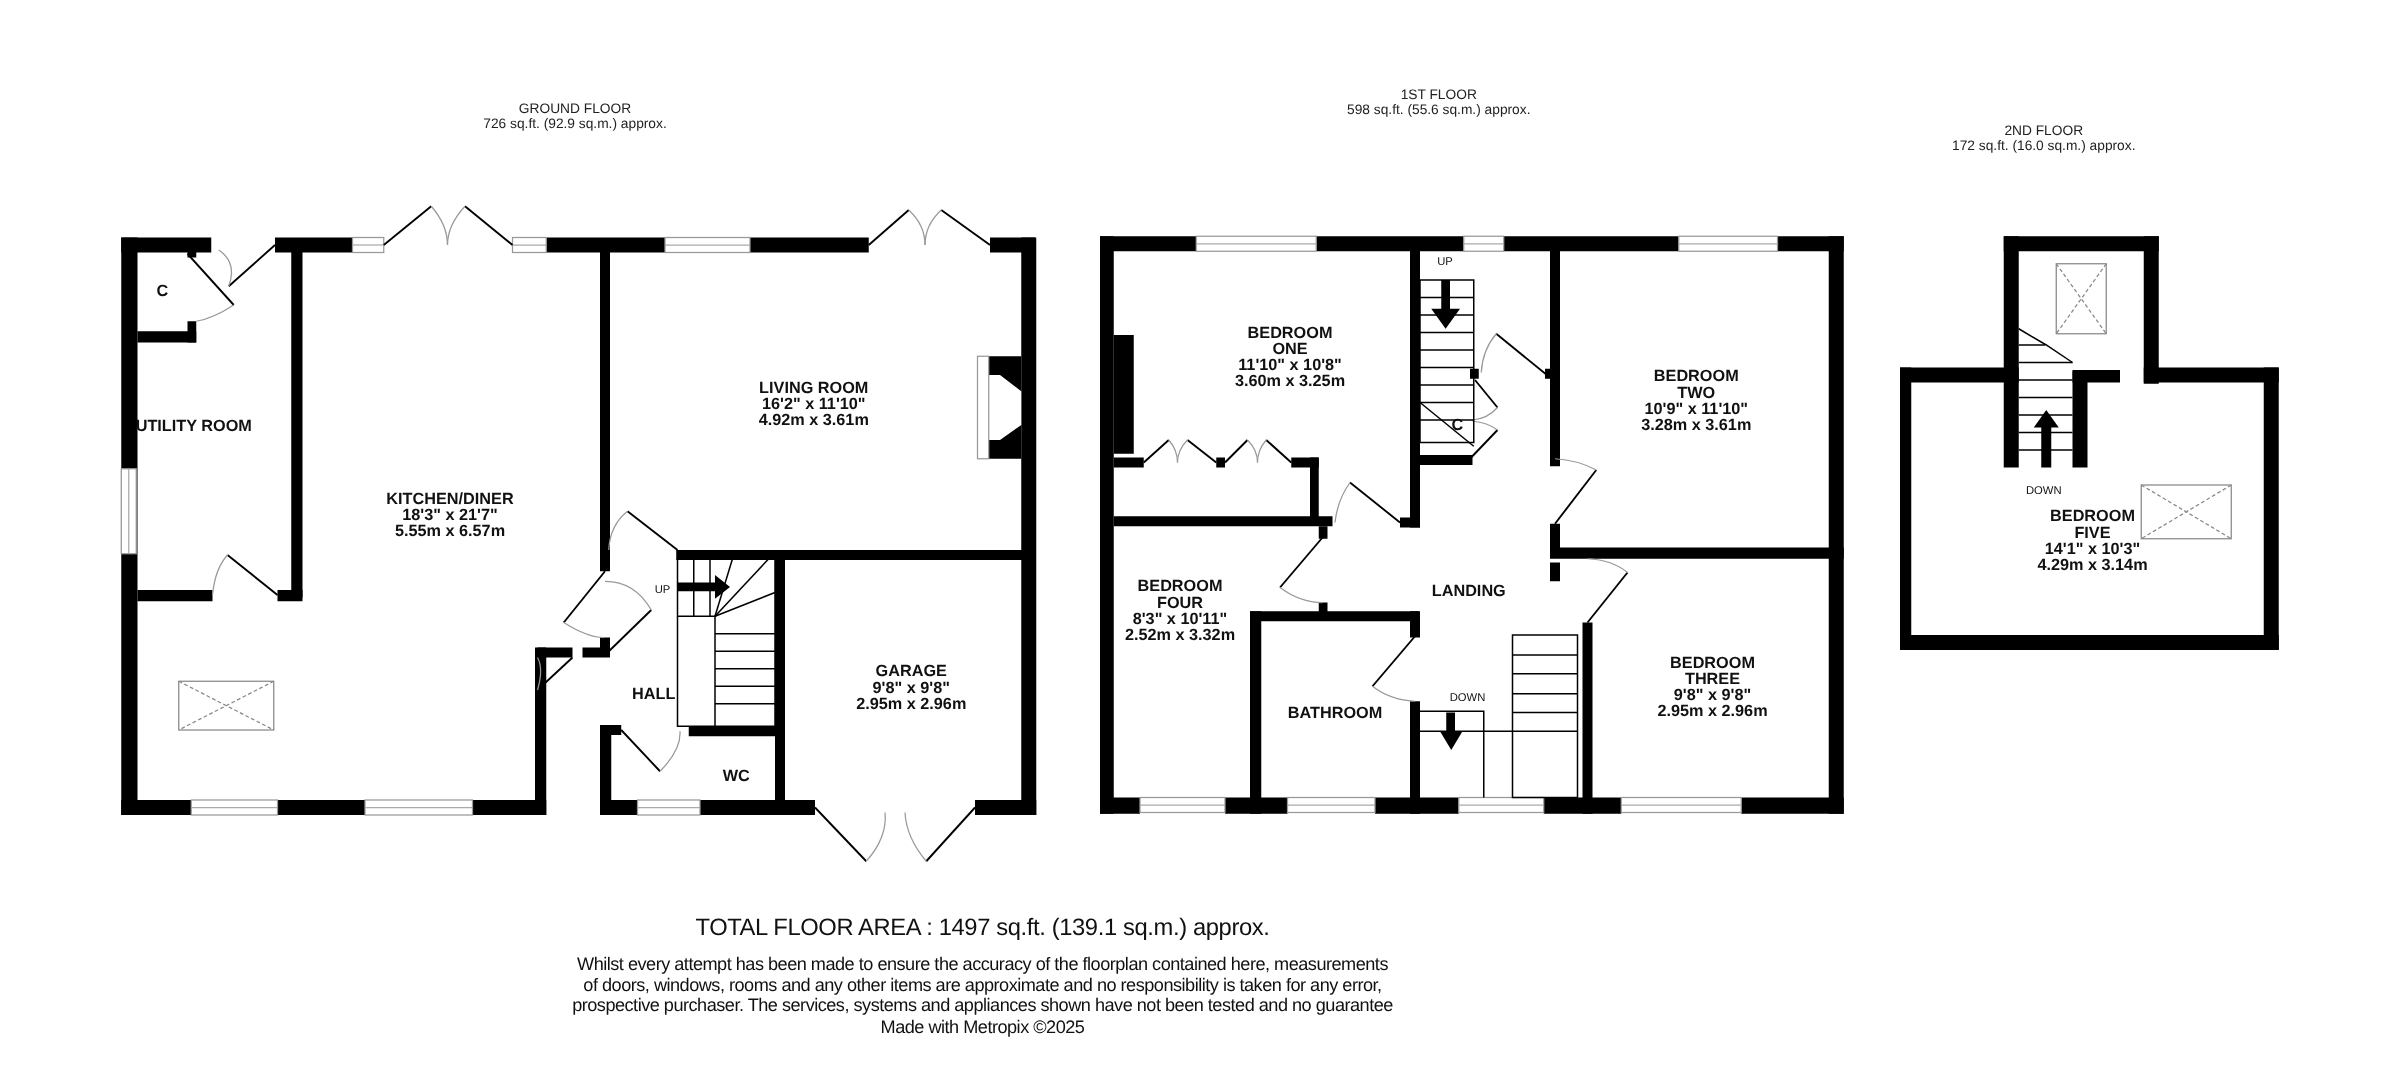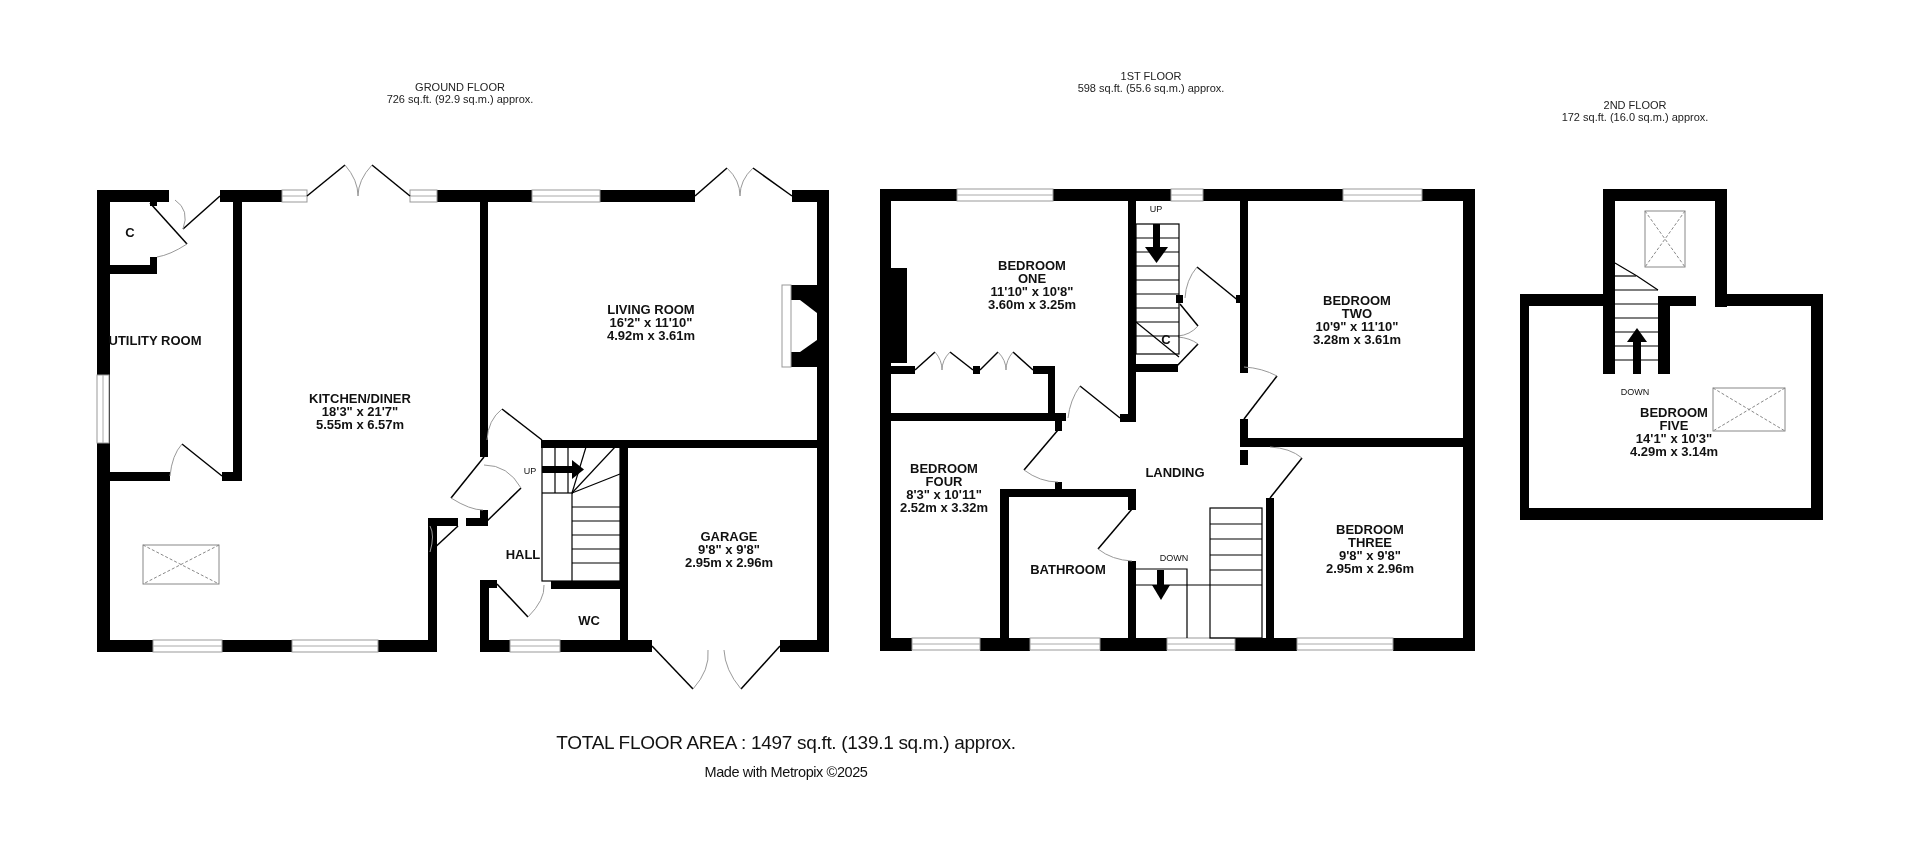--- a/index.html
+++ b/index.html
@@ -388,14 +388,17 @@
     <text class="small-label" x="1635" y="395">DOWN</text>
     <text class="room-label" x="1674" y="417">BEDROOM</text>
     <text class="room-label" x="1674" y="430">FIVE</text>
     <text class="room-label" x="1674" y="443">14'1"  x 10'3"</text>
     <text class="room-label" x="1674" y="456">4.29m  x 3.14m</text>
   </g>
 </svg>
 
 <div class="footer total">TOTAL FLOOR AREA : 1497 sq.ft. (139.1 sq.m.) approx.</div>
 <div class="footer disclaimer">
+  <div>Whilst every attempt has been made to ensure the accuracy of the floorplan contained here, measurements</div>
+  <div>of doors, windows, rooms and any other items are approximate and no responsibility is taken for any error,</div>
+  <div>prospective purchaser. The services, systems and appliances shown have not been tested and no guarantee</div>
   <div>Made with Metropix ©2025</div>
 </div>
 
 </body></html>

